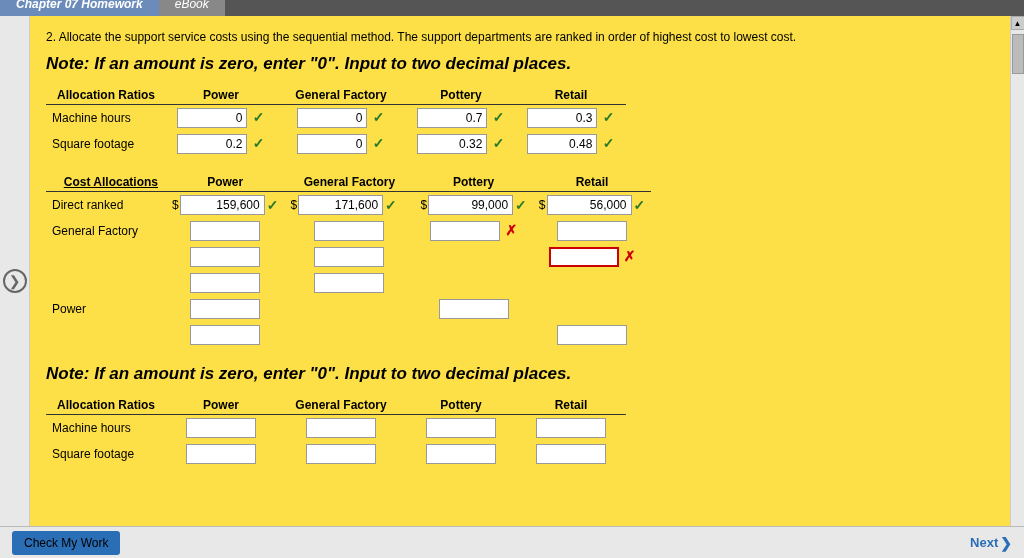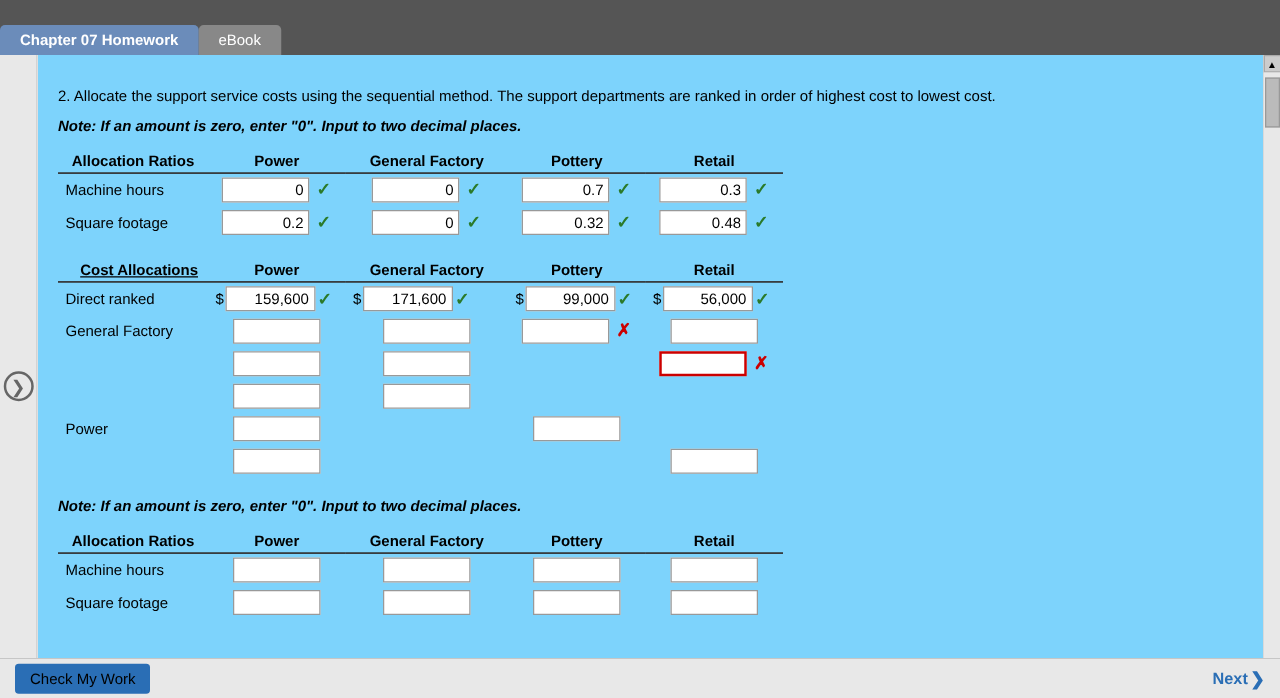--- a/index.html
+++ b/index.html
@@ -1,22 +1,23 @@
 <!DOCTYPE html>
 <html><head>
   <meta charset="utf-8">
   <style>
     * { box-sizing: border-box; margin: 0; padding: 0; }
     body { font-family: Arial, sans-serif; font-size: 12px; background: #d0d0d0; width: 1024px; height: 558px; overflow: hidden; }
 
     .tab-bar {
       display: flex;
       background: #555;
-      height: 44px;
+      height: 16px;
       align-items: flex-end;
+      font-style: italic;
     }
     .tab {
       padding: 4px 16px;
       background: #555;
       color: #fff;
       font-size: 12px;
       font-weight: bold;
       border-top-left-radius: 4px;
       border-top-right-radius: 4px;
       cursor: pointer;
@@ -56,22 +57,22 @@
       display: flex;
       align-items: center;
       justify-content: center;
       font-size: 14px;
       color: #666;
     }
 
     .content-area {
       flex: 1;
       overflow-y: auto;
-      padding: 24px 16px;
-      background: #7dd3fc;
+      padding: 12px 16px;
+      background: #fde047;
     }
 
     .right-scrollbar {
       width: 14px;
       background: #f0f0f0;
       border-left: 1px solid #ccc;
       display: flex;
       flex-direction: column;
       align-items: center;
     }
@@ -104,21 +105,21 @@
 
     .section-text {
       margin-bottom: 8px;
       line-height: 1.5;
       font-size: 12px;
     }
     .note-text {
       font-style: italic;
       font-weight: bold;
       margin-bottom: 12px;
-      font-size: 12px;
+      font-size: 17px;
     }
 
     table {
       border-collapse: collapse;
       margin-bottom: 16px;
       font-size: 12px;
     }
     th {
       font-weight: bold;
       text-align: center;
@@ -140,21 +141,21 @@
 
     input[type="text"] {
       width: 70px;
       height: 20px;
       border: 1px solid #999;
       text-align: right;
       padding: 2px 4px;
       font-size: 12px;
     }
     input[type="text"].wide {
-      width: 72px;
+      width: 85px;
     }
 
     .check-green {
       color: #2a7a2a;
       font-size: 14px;
       font-weight: bold;
       margin-left: 2px;
     }
     .x-red {
       color: #cc0000;

